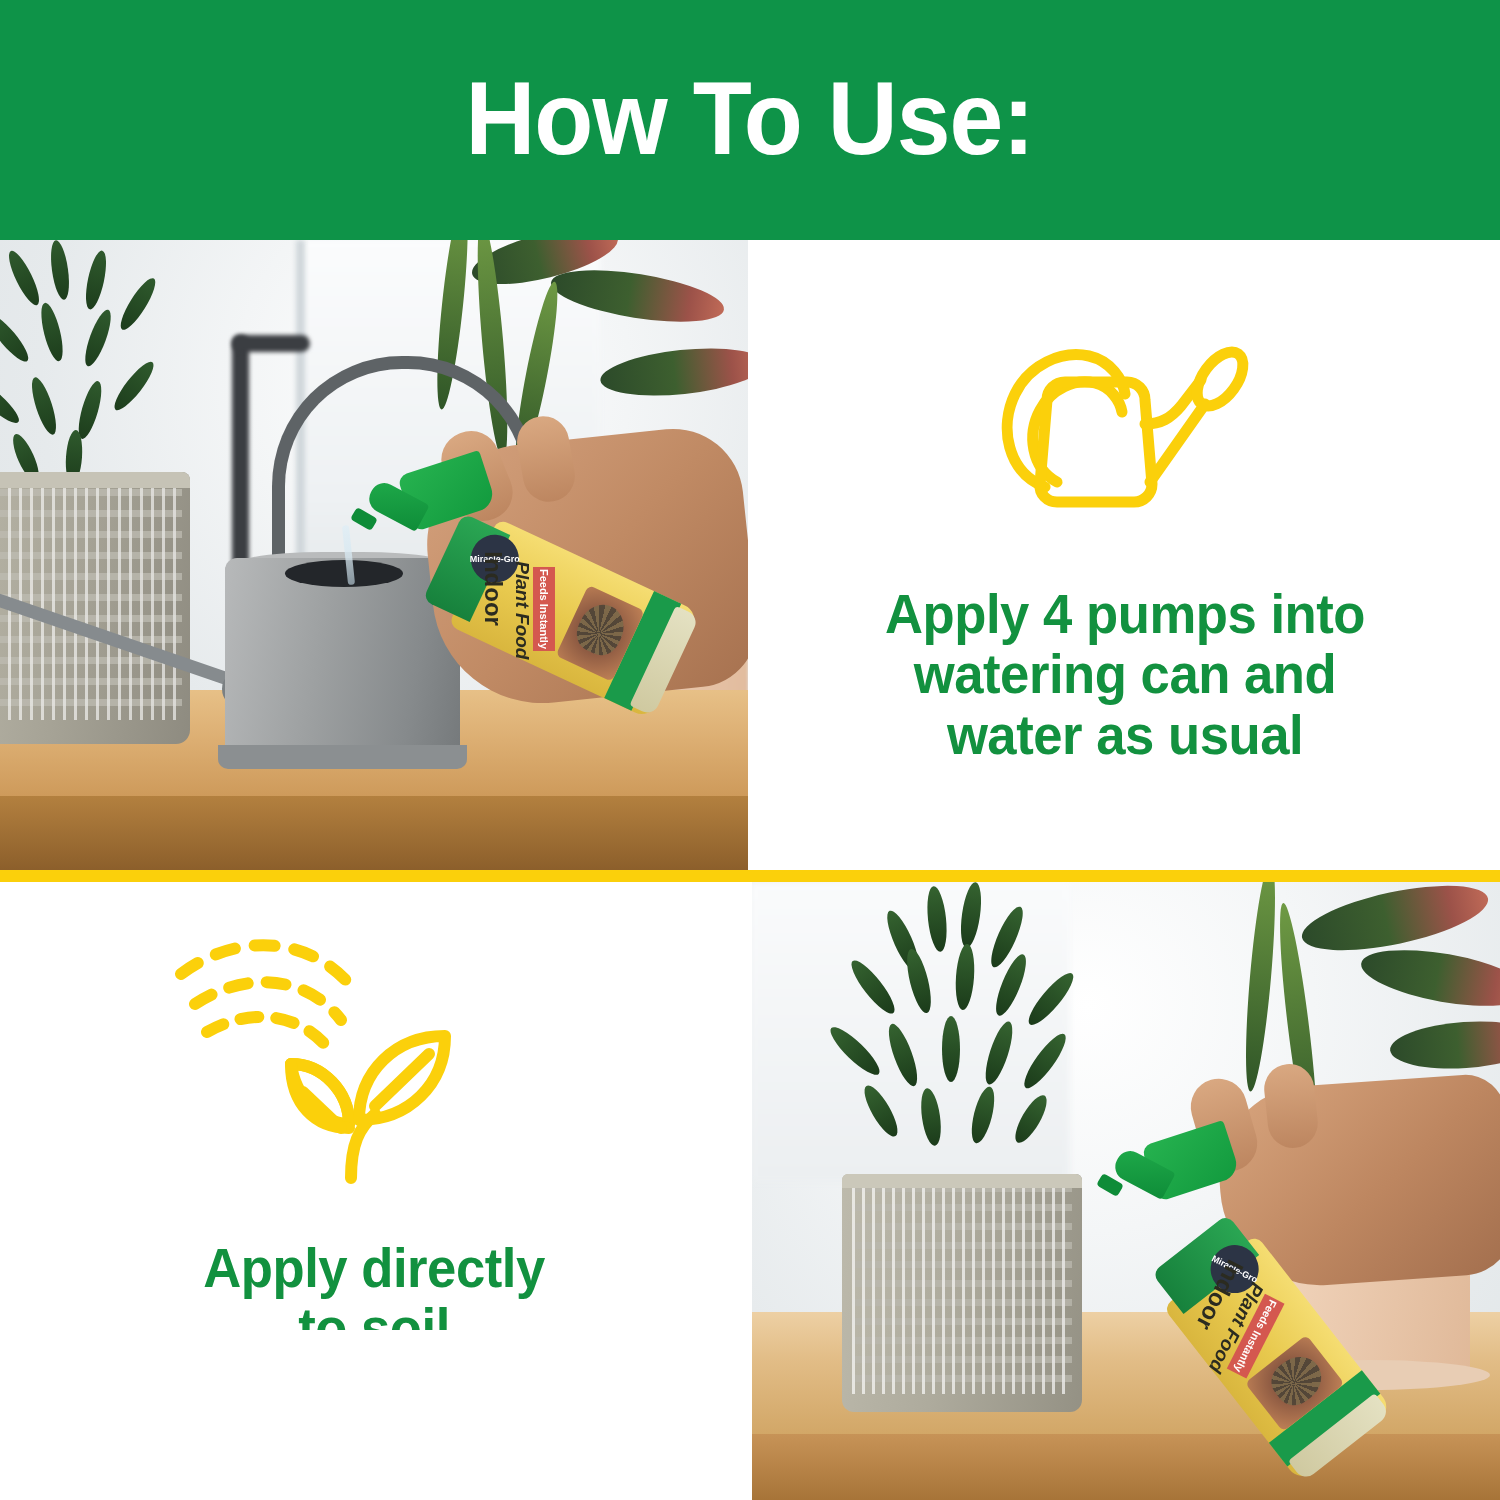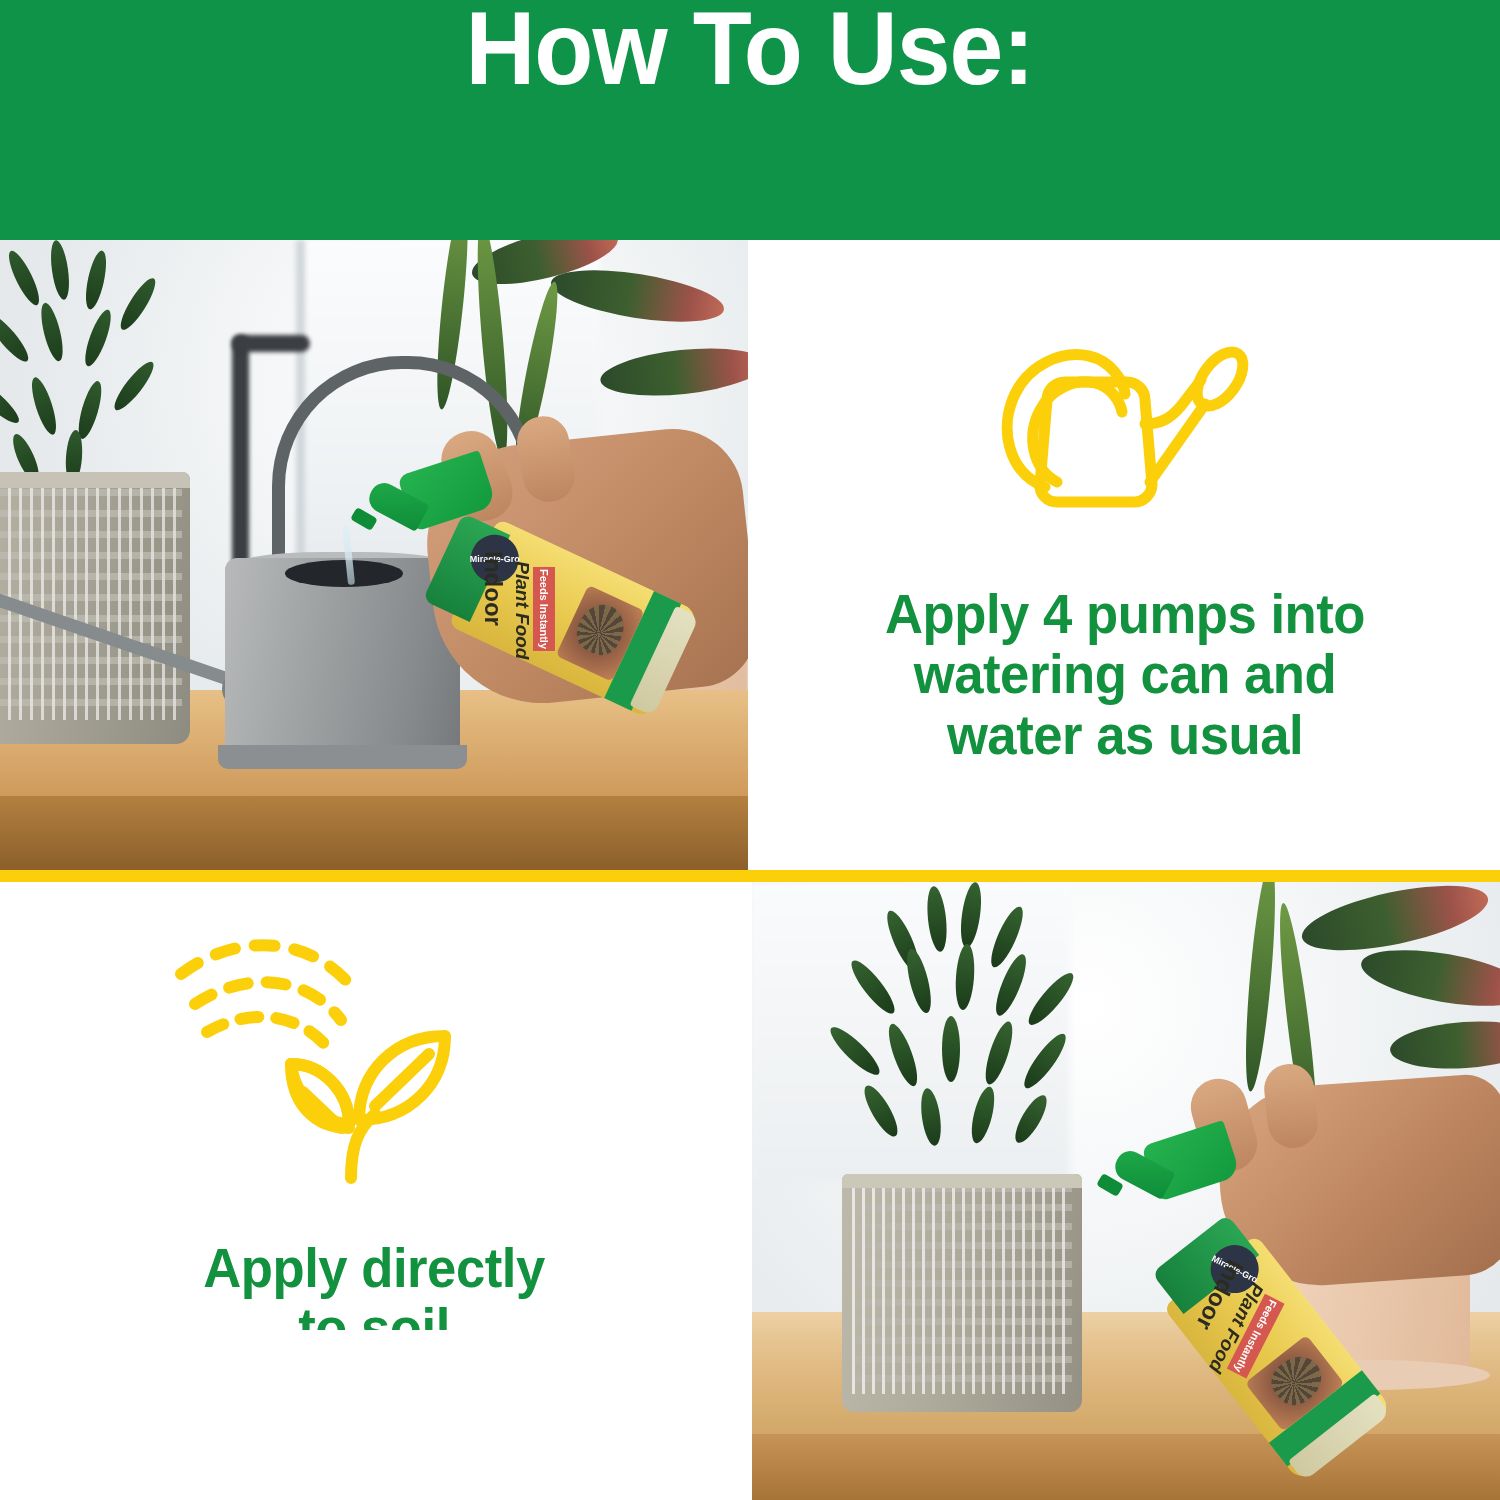--- a/index.html
+++ b/index.html
@@ -5,21 +5,21 @@
   html,body{margin:0;padding:0;background:#ffffff;}
   body{
     width:1500px;height:1500px;overflow:hidden;
     font-family:"Liberation Sans","DejaVu Sans",sans-serif;
   }
   #page{position:relative;width:1500px;height:1500px;background:#ffffff;overflow:hidden;}
 
   
   .header-band{
     position:absolute;left:0;top:0;width:1500px;height:240px;
-    background:#0E9348;display:flex;justify-content:center;
+    background:#0E9348;display:flex;align-items:center;justify-content:center;
   }
   .header-title{
     color:#ffffff;font-size:104px;line-height:1;font-weight:700;
     letter-spacing:-1px;transform:scaleX(.93);transform-origin:center;
     white-space:nowrap;margin-top:-4px;
   }
 
   
   .quad{position:absolute;overflow:hidden;}
   .q-tl{left:0;top:240px;width:748px;height:630px;}

